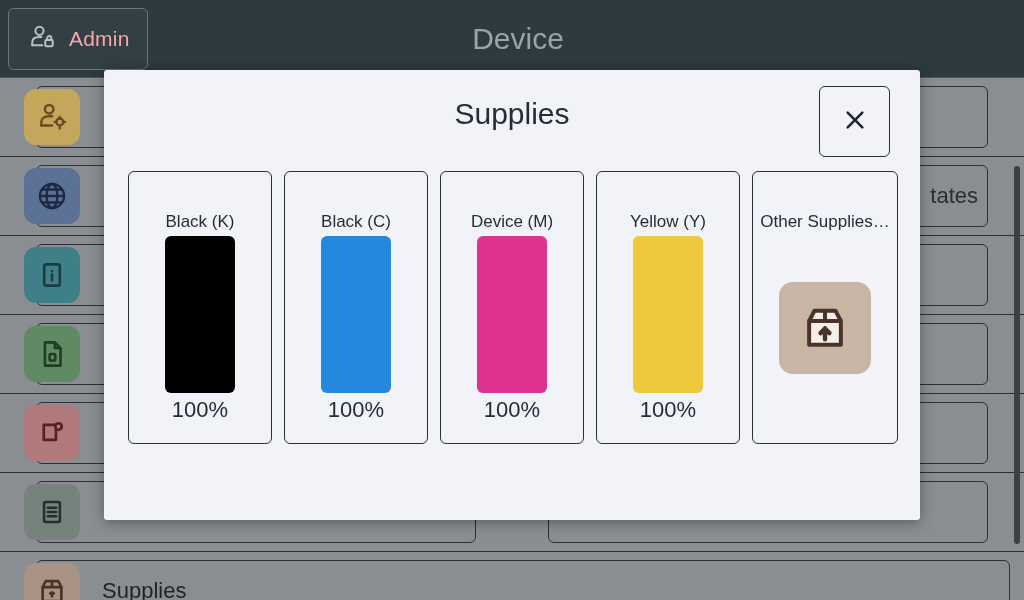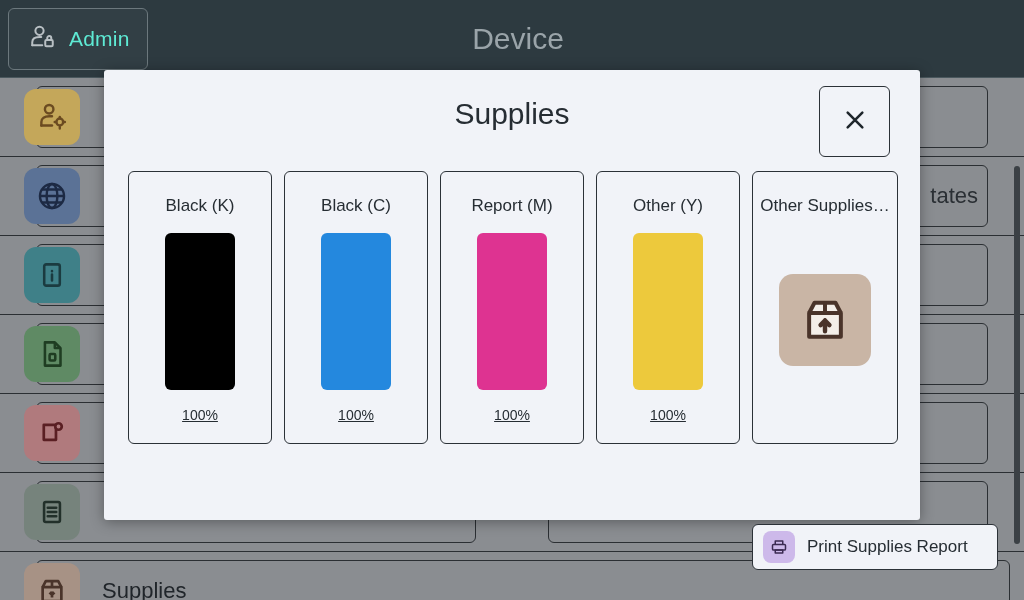--- a/index.html
+++ b/index.html
@@ -24,21 +24,21 @@
   .admin-btn {
     position: absolute; left: 8px; top: 8px;
     width: 140px; height: 62px;
     border: 1px solid #6c787d;
     border-radius: 6px;
     background: #323f45;
     display: flex; align-items: center; gap: 12px;
     padding-left: 18px;
   }
   .admin-label {
-    color: #5eead4; font-size: 21px; letter-spacing: .2px;
+    color: #fca5a5; font-size: 21px; letter-spacing: .2px;
   }
   .topbar-title {
     position: absolute; left: 12px; right: 0; top: 0; height: 78px;
     display: flex; align-items: center; justify-content: center;
     color: #9aa4a9; font-size: 30px; font-weight: 400;
   }
 
   
   .content {
     position: absolute; top: 78px; left: 0; right: 0; bottom: 0;
@@ -112,32 +112,32 @@
   .cards {
     position: absolute; left: 24px; top: 101px;
     display: flex; gap: 12px;
   }
   .card {
     width: 144px; height: 273px;
     border: 1px solid #2b3137;
     border-radius: 6px;
     background: #f1f3f8;
     display: flex; flex-direction: column; align-items: center;
-    padding-top: 24px;
+    padding-top: 40px;
   }
   .card.wide { width: 146px; justify-content: space-between; }
   .card-title { font-size: 17px; color: #262d33; }
   .bar-wrap {
     flex: 1; display: flex; align-items: center; justify-content: center;
     width: 100%;
   }
   .bar {
     width: 70px; height: 157px; border-radius: 6px;
   }
-  .card-pct { font-size: 14px; color: #262d33; margin-bottom: 20px; text-decoration: underline; }
+  .card-pct { font-size: 22px; color: #262d33; margin-bottom: 20px; }
   .other-tile {
     width: 92px; height: 92px; border-radius: 14px;
     background: #c9b5a5;
     display: flex; align-items: center; justify-content: center;
   }
 
   .print-btn {
     position: absolute; left: 648px; top: 454px;
     width: 246px; height: 46px;
     border: 1px solid #2b3137; border-radius: 6px;
@@ -328,29 +328,29 @@
 
       <div class="card">
         <div class="card-title">Black (C)</div>
         <div class="bar-wrap">
           <div class="bar" style="background:#2488de"></div>
         </div>
         <div class="card-pct">100%</div>
       </div>
 
       <div class="card">
-        <div class="card-title">Report (M)</div>
+        <div class="card-title">Device (M)</div>
         <div class="bar-wrap">
           <div class="bar" style="background:#de3391"></div>
         </div>
         <div class="card-pct">100%</div>
       </div>
 
       <div class="card">
-        <div class="card-title">Other (Y)</div>
+        <div class="card-title">Yellow (Y)</div>
         <div class="bar-wrap">
           <div class="bar" style="background:#edc93c"></div>
         </div>
         <div class="card-pct">100%</div>
       </div>
 
       <div class="card wide">
         <div class="card-title">Other Supplies…</div>
         <div class="bar-wrap">
           <div class="other-tile">
@@ -359,25 +359,15 @@
               <path d="M5.2 9 7.5 4.6h9l2.3 4.4" fill="#f4efe9"></path>
               <path d="M5.2 9h13.6M12 4.6V9"></path>
               <path d="M12 16.8v-4.6M12 12.2l-1.9 2M12 12.2l1.9 2" stroke-width="1.9" stroke-linecap="round"></path>
             </svg>
           </div>
         </div>
         <div class="card-pct"></div>
       </div>
     </div>
 
-    <div class="print-btn">
-      <div class="print-icon-box">
-        <svg width="20" height="20" viewBox="0 0 24 24" fill="none" stroke="#3b2a52" stroke-width="1.8" stroke-linejoin="round">
-          <path d="M7.5 9V4.8h9V9"></path>
-          <rect x="4.2" y="9" width="15.6" height="6.6" rx="1.3"></rect>
-          <path d="M7.5 15.6h9v3.6h-9z"></path>
-        </svg>
-      </div>
-      <span class="print-label">Print Supplies Report</span>
-    </div>
 
   </div>
 </div>
 
 </body></html>

